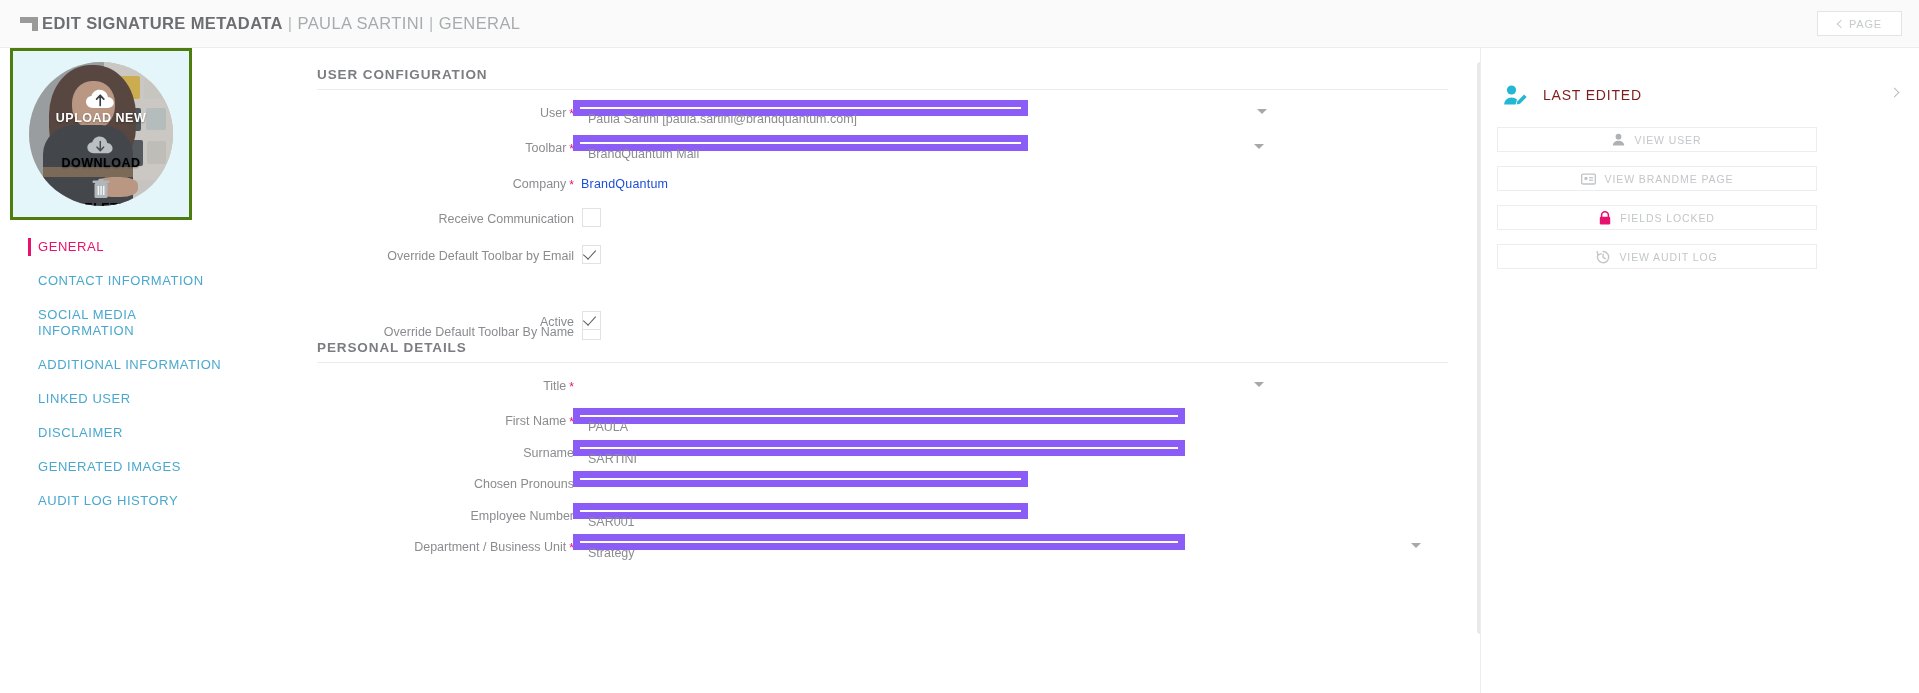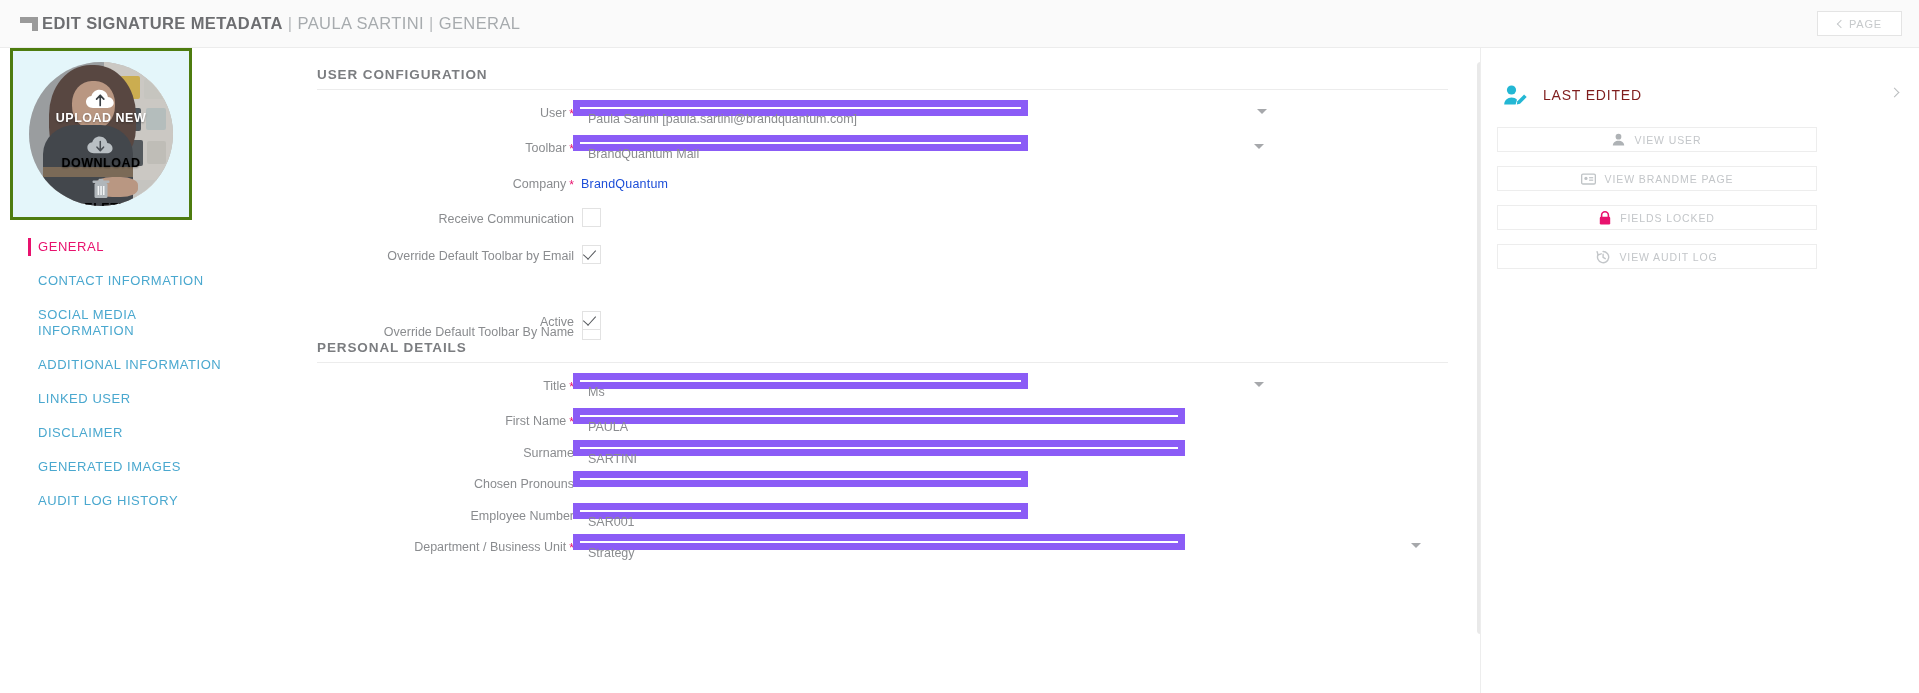--- a/index.html
+++ b/index.html
@@ -290,21 +290,20 @@
     <div class="cbox">
         <span class="tick"></span>
       </div>
   </div>
 
   <div class="section-title" style="top:292px;">PERSONAL DETAILS</div>
   <div class="section-rule" style="top:314px;"></div>
 
   <div class="row" style="top:323px;">
     <div class="lbl"><span>Title</span><span class="req">*</span></div>
-    <div class="field select">Ms</div>
     <span class="caret" style="left:1014px;"></span>
   </div>
 
   <div class="row" style="top:358px;">
     <div class="lbl"><span>First Name</span><span class="req">*</span></div>
     <div class="field wide">PAULA</div>
   </div>
 
   <div class="row" style="top:390px;">
     <div class="lbl">Surname</div>

